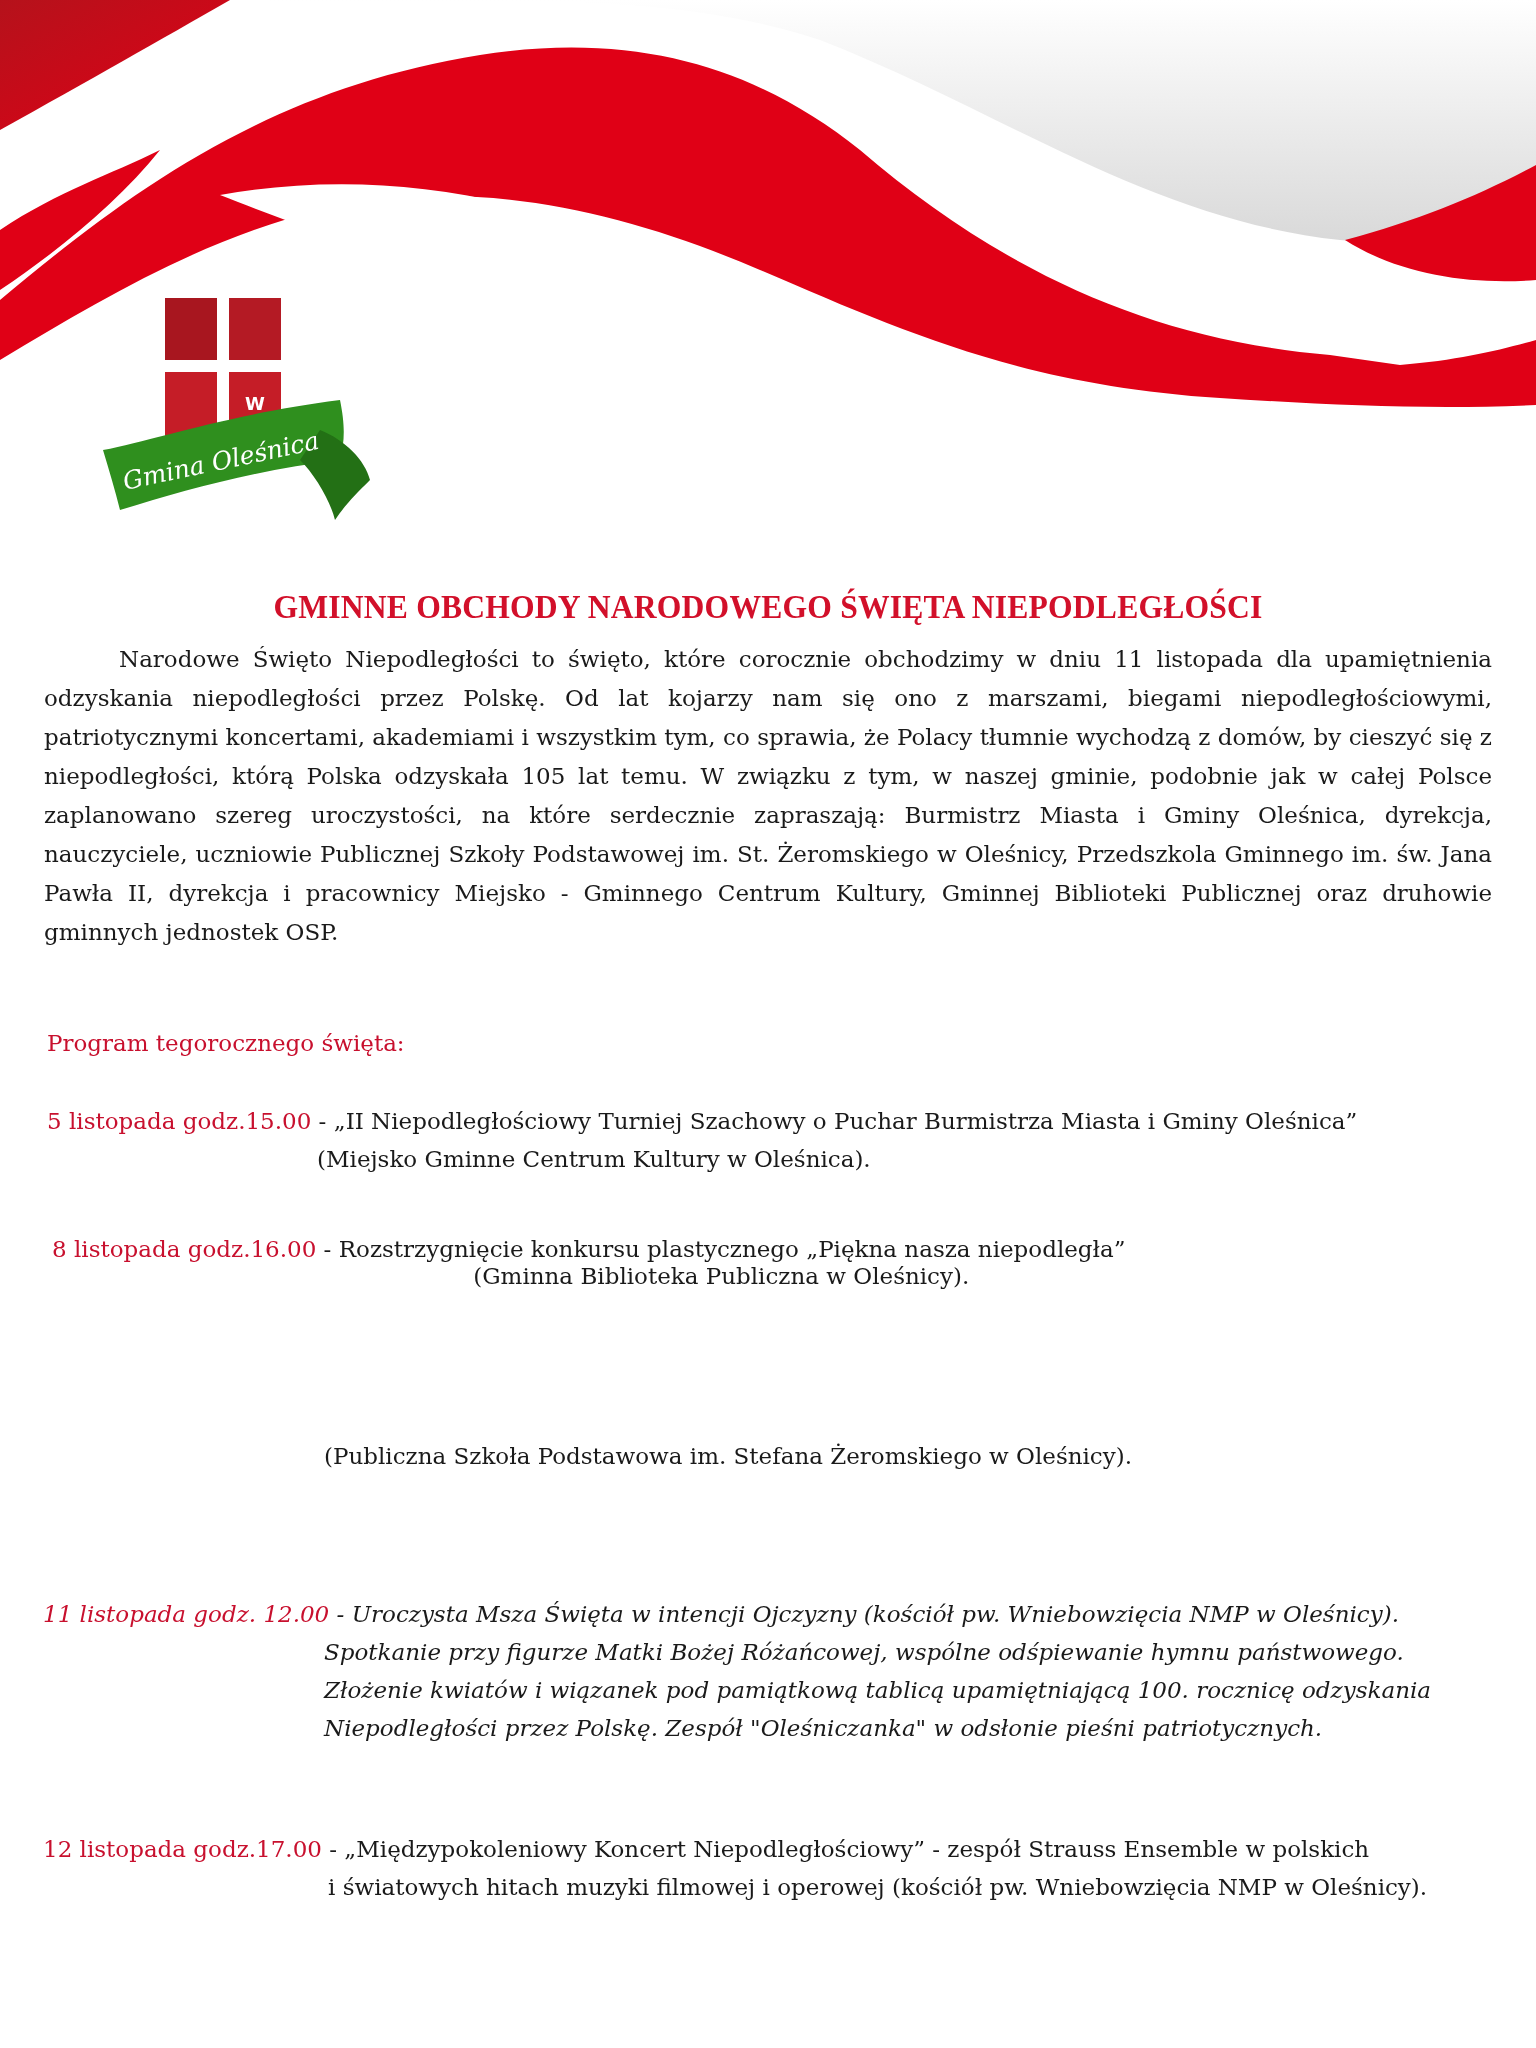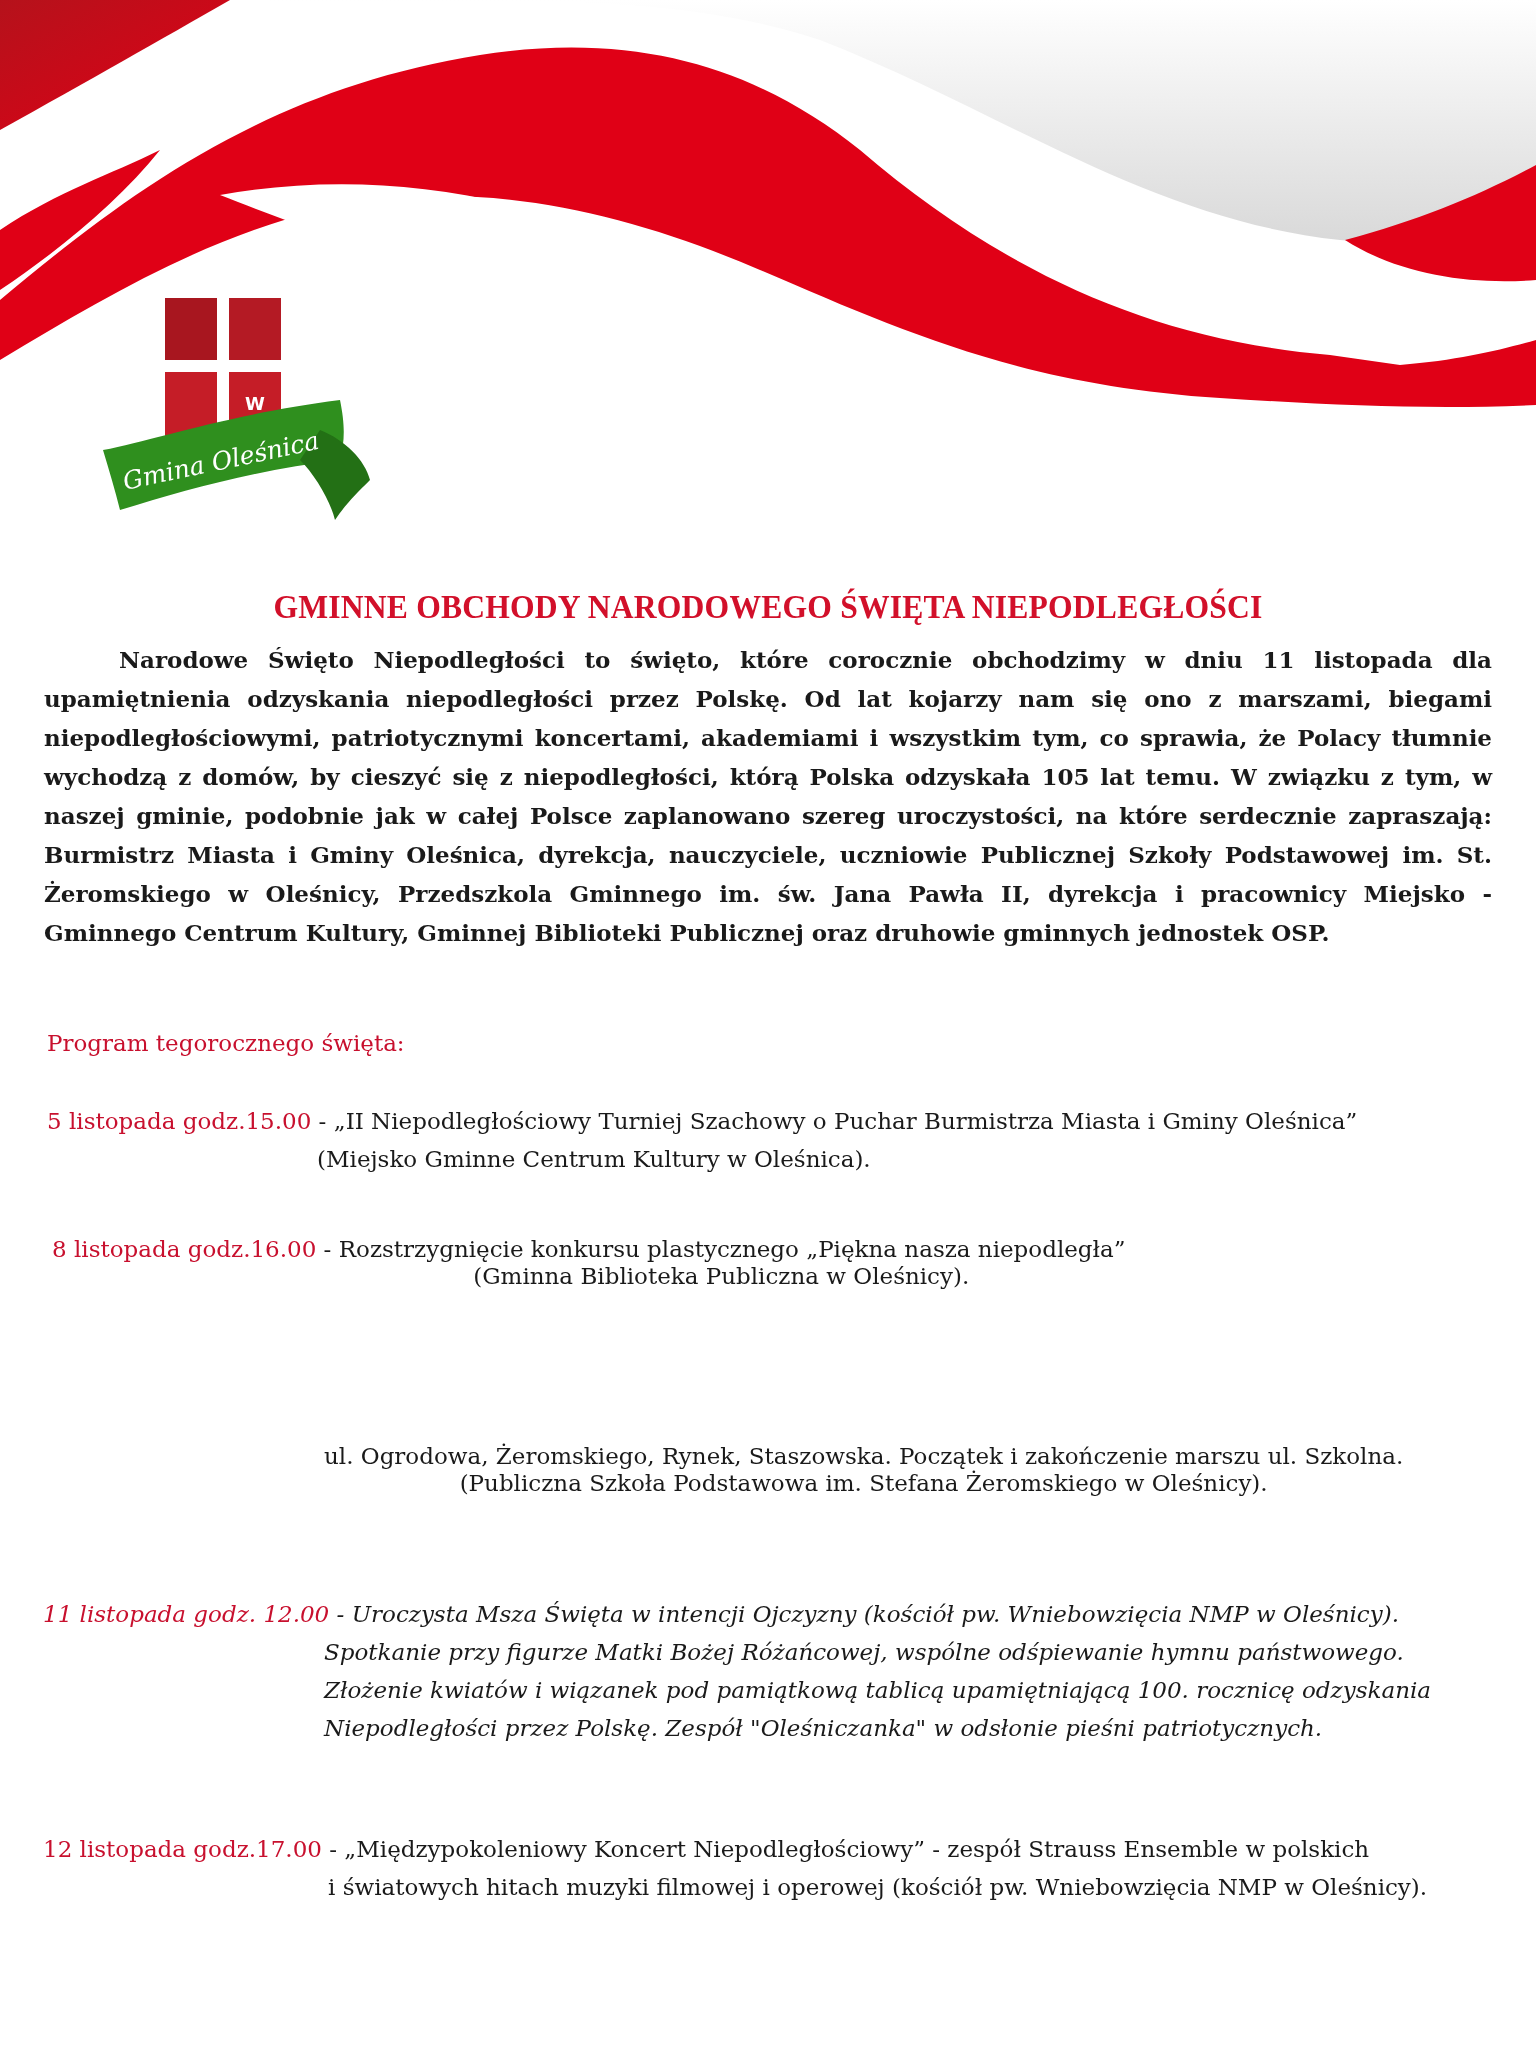--- a/index.html
+++ b/index.html
@@ -5,21 +5,21 @@
   html, body { margin: 0; padding: 0; background: #ffffff; }
   body { width: 1536px; height: 2048px; position: relative; overflow: hidden;
          font-family: "DejaVu Serif", serif; color: #1a1a1a; }
   .ribbon { position: absolute; left: 0; top: 0; width: 1536px; height: 420px; }
   .logo { position: absolute; left: 95px; top: 290px; width: 280px; height: 260px; }
   .heading { position: absolute; left: 0; top: 588px; width: 1536px; text-align: center;
              font-family: "Liberation Serif", serif; font-weight: bold; font-size: 34px;
              color: #d2102a; letter-spacing: 0.2px; transform: scaleX(0.93); transform-origin: center; }
   .intro { position: absolute; left: 44px; top: 640px; width: 1448px; font-size: 23px;
            line-height: 39px; text-align: justify; text-indent: 75px; }
-  .intro p { margin: 0; font-weight: bold; }
+  .intro p { margin: 0; }
   .prog-title { position: absolute; left: 47px; top: 1030px; font-size: 23px; color: #c8102e; }
   .event { position: absolute; font-size: 23px; line-height: 38px; white-space: nowrap; }
   .event .date { color: #c8102e; }
   .event .sep { color: #1a1a1a; }
   .event .line { display: block; }
   .event .cont { padding-left: var(--indent); }
   .tight { line-height: 27px; text-align: center; }
 </style>
 </head>
 <body>
@@ -80,21 +80,20 @@
 
 <div class="event tight" style="left:52px; top:1236px; --indent:265px;">
   <span class="line"><span class="date">8 listopada godz.16.00</span><span class="sep"> - </span><span>Rozstrzygnięcie konkursu plastycznego „Piękna nasza niepodległa”</span></span>
   <span class="line cont">(Gminna Biblioteka Publiczna w Oleśnicy).</span>
 </div>
 
 <div class="event tight" style="left:47px; top:1340px; --indent:270px;">
 </div>
 
 <div class="event tight" style="left:47px; top:1443px; --indent:277px;">
-  <span class="line cont">ul. Ogrodowa, Żeromskiego, Rynek, Staszowska. Początek i zakończenie marszu ul. Szkolna.</span>
   <span class="line cont">(Publiczna Szkoła Podstawowa im. Stefana Żeromskiego w Oleśnicy).</span>
 </div>
 
 <div class="event" style="left:43px; top:1595px;font-style:italic; --indent:281px;">
   <span class="line"><span class="date">11 listopada godz. 12.00</span><span class="sep"> - </span><span>Uroczysta Msza Święta w intencji Ojczyzny (kościół pw. Wniebowzięcia NMP w Oleśnicy).</span></span>
   <span class="line cont">Spotkanie przy figurze Matki Bożej Różańcowej, wspólne odśpiewanie hymnu państwowego.</span>
   <span class="line cont">Złożenie kwiatów  i wiązanek pod pamiątkową tablicą upamiętniającą 100. rocznicę odzyskania</span>
   <span class="line cont">Niepodległości przez Polskę. Zespół "Oleśniczanka" w odsłonie pieśni patriotycznych.</span>
 </div>
 

